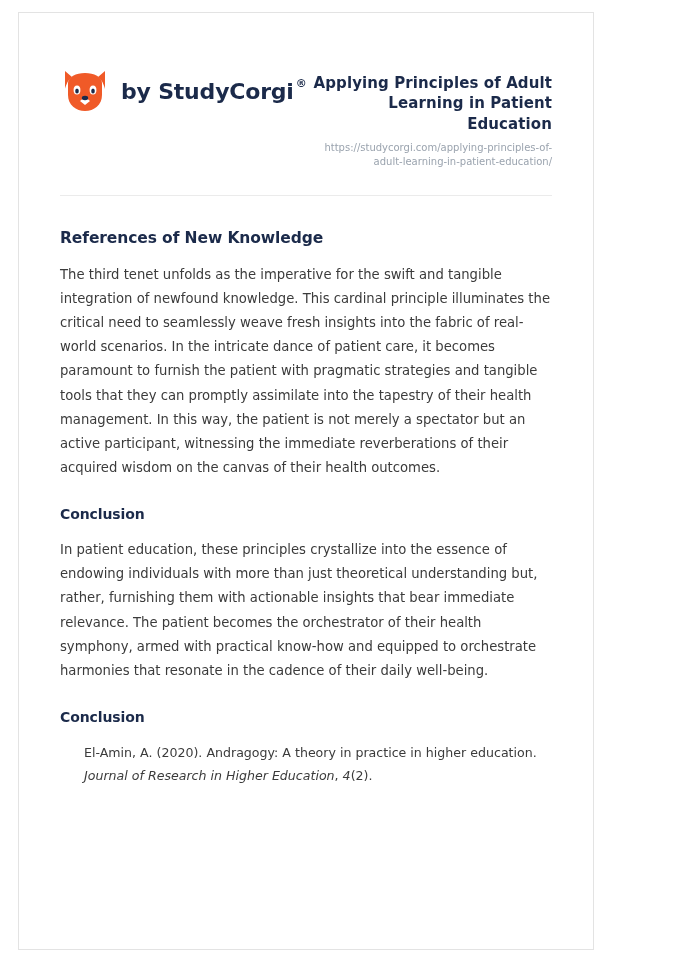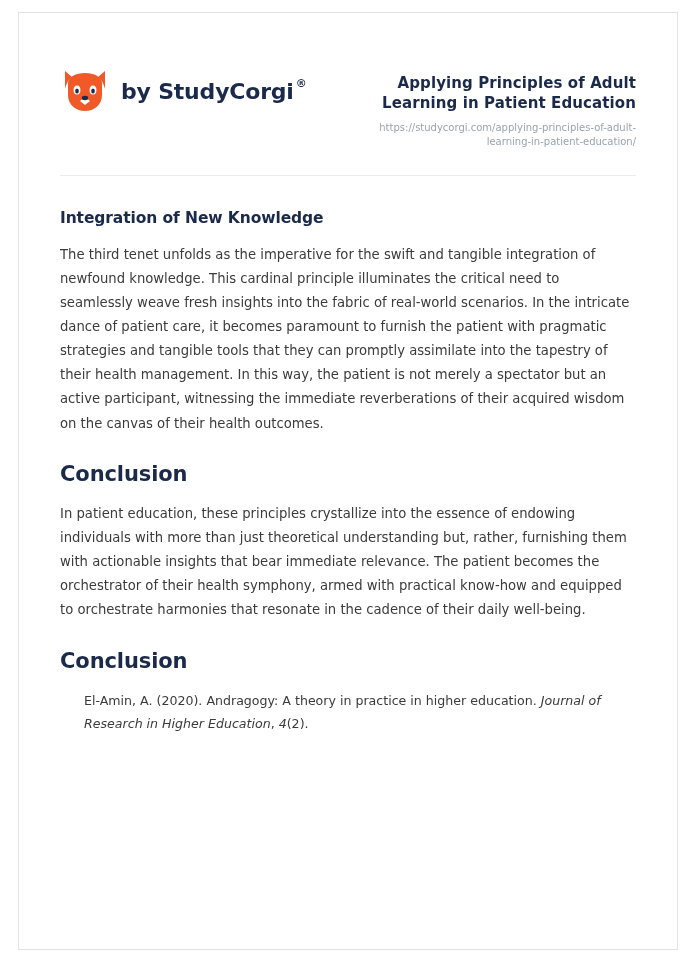--- a/index.html
+++ b/index.html
@@ -12,21 +12,21 @@
     height: 964px;
     font-family: "DejaVu Sans", "Liberation Sans", sans-serif;
     color: #333333;
     -webkit-font-smoothing: antialiased;
   }
 
   .page {
     position: absolute;
     left: 18px;
     top: 12px;
-    width: 660px;
+    width: 576px;
     height: 938px;
     border: 1px solid #e3e3e3;
     border-radius: 0;
     background: #ffffff;
     box-sizing: border-box;
     overflow: hidden;
   }
 
   .inner {
     padding: 46px 41px 0 41px;
@@ -101,21 +101,21 @@
     padding-top: 33px;
   }
   h2.sec {
     font-size: 15.5px;
     font-weight: bold;
     color: #1b2a4a;
     margin: 0 0 16px 0;
     letter-spacing: -0.1px;
   }
   h2.sec.big {
-    font-size: 21px;
+    font-size: 14px;
   }
   .para {
     font-size: 13.2px;
     line-height: 1.83;
     color: #3b3b3b;
     margin: 3px 0 26px 0;
     text-align: left;
   }
   .block + .block { margin-top: 4px; }
 
@@ -159,21 +159,21 @@
       <div class="doc-meta">
         <div class="doc-title">Applying Principles of Adult Learning in Patient Education</div>
         <a class="doc-url" href="#">https://studycorgi.com/applying-principles-of-adult-learning-in-patient-education/</a>
       </div>
 
     </div>
 
     <div class="content">
 
       <div class="block">
-        <h2 class="sec">Integration of New Knowledge</h2>
+        <h2 class="sec">References of New Knowledge</h2>
         <p class="para">The third tenet unfolds as the imperative for the swift and tangible integration of newfound knowledge. This cardinal principle illuminates the critical need to seamlessly weave fresh insights into the fabric of real-world scenarios. In the intricate dance of patient care, it becomes paramount to furnish the patient with pragmatic strategies and tangible tools that they can promptly assimilate into the tapestry of their health management. In this way, the patient is not merely a spectator but an active participant, witnessing the immediate reverberations of their acquired wisdom on the canvas of their health outcomes.</p>
       </div>
 
       <div class="block">
         <h2 class="sec big">Conclusion</h2>
         <p class="para">In patient education, these principles crystallize into the essence of endowing individuals with more than just theoretical understanding but, rather, furnishing them with actionable insights that bear immediate relevance. The patient becomes the orchestrator of their health symphony, armed with practical know-how and equipped to orchestrate harmonies that resonate in the cadence of their daily well-being.</p>
       </div>
 
       <div class="block">
         <h2 class="sec big">Conclusion</h2>

